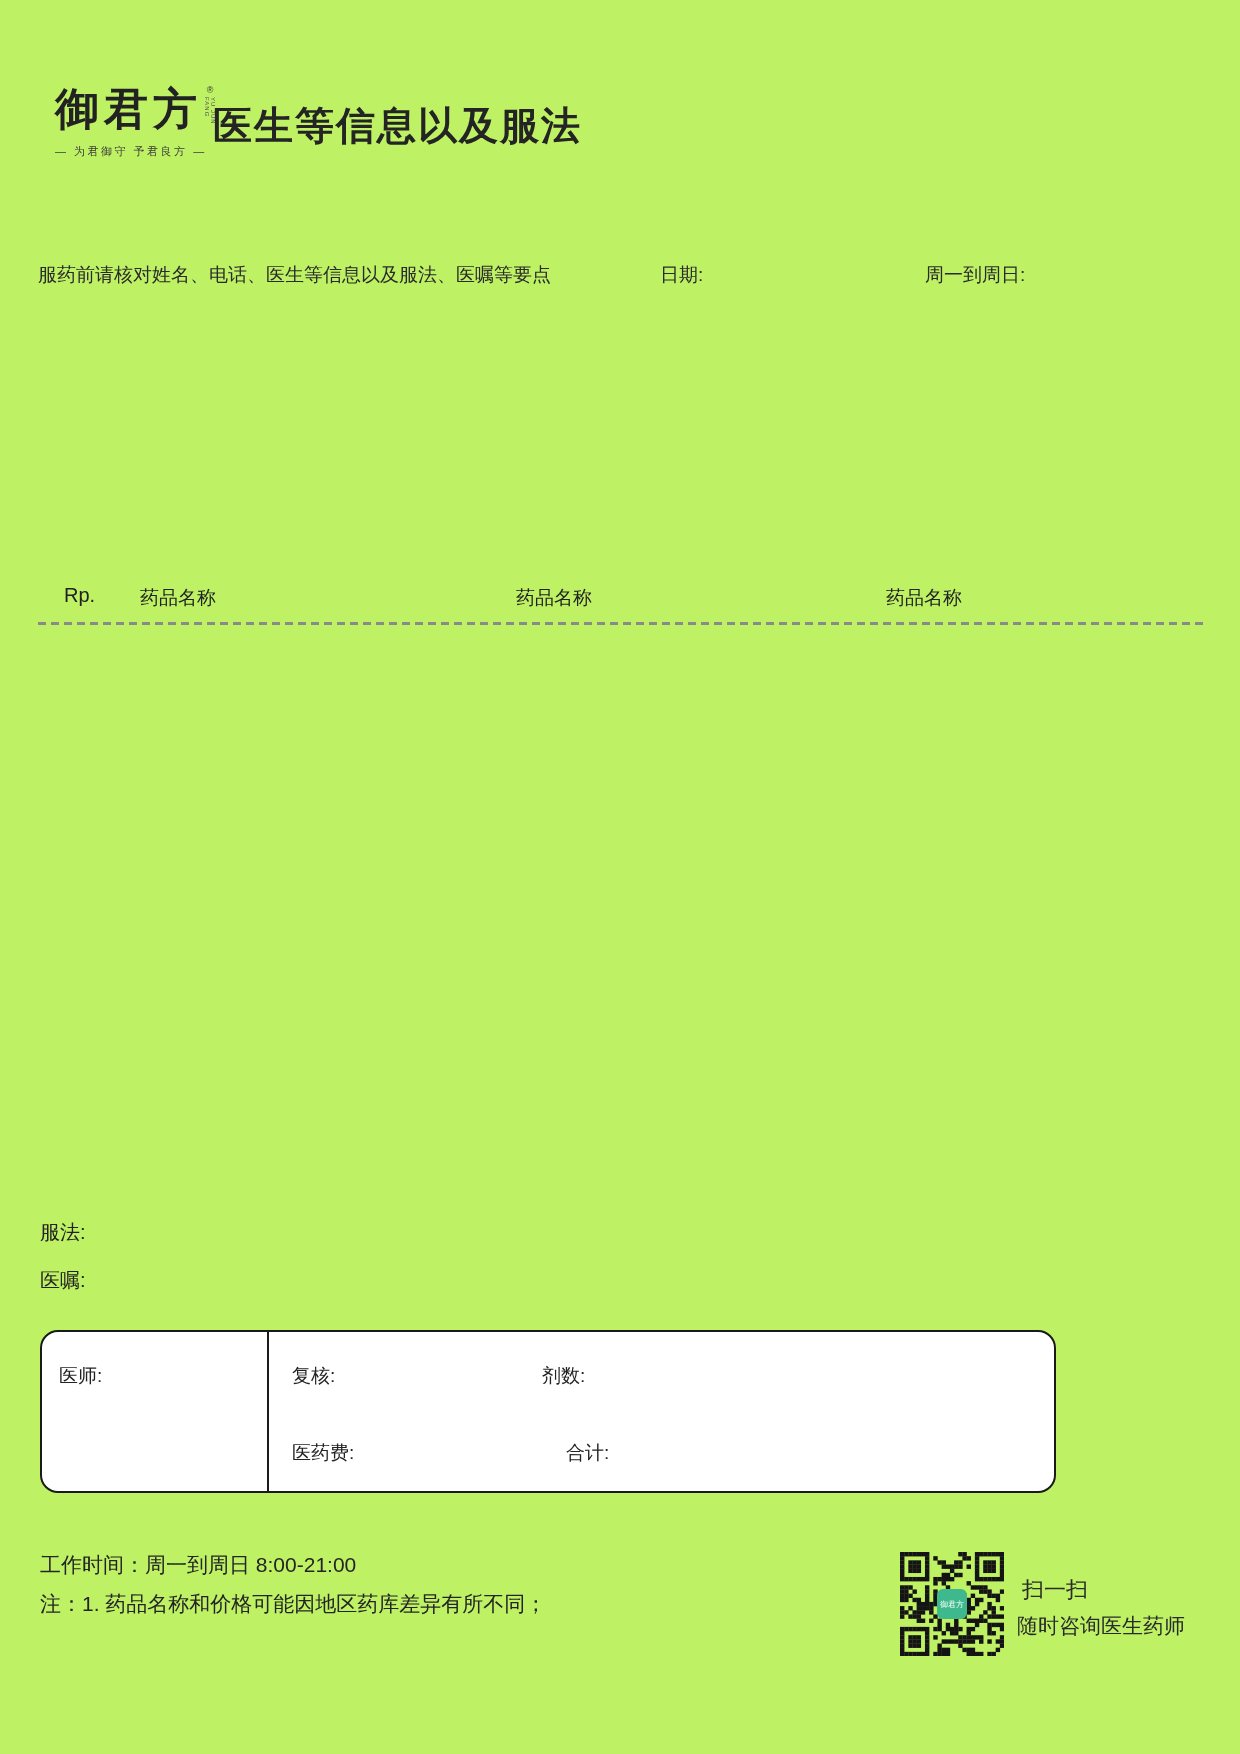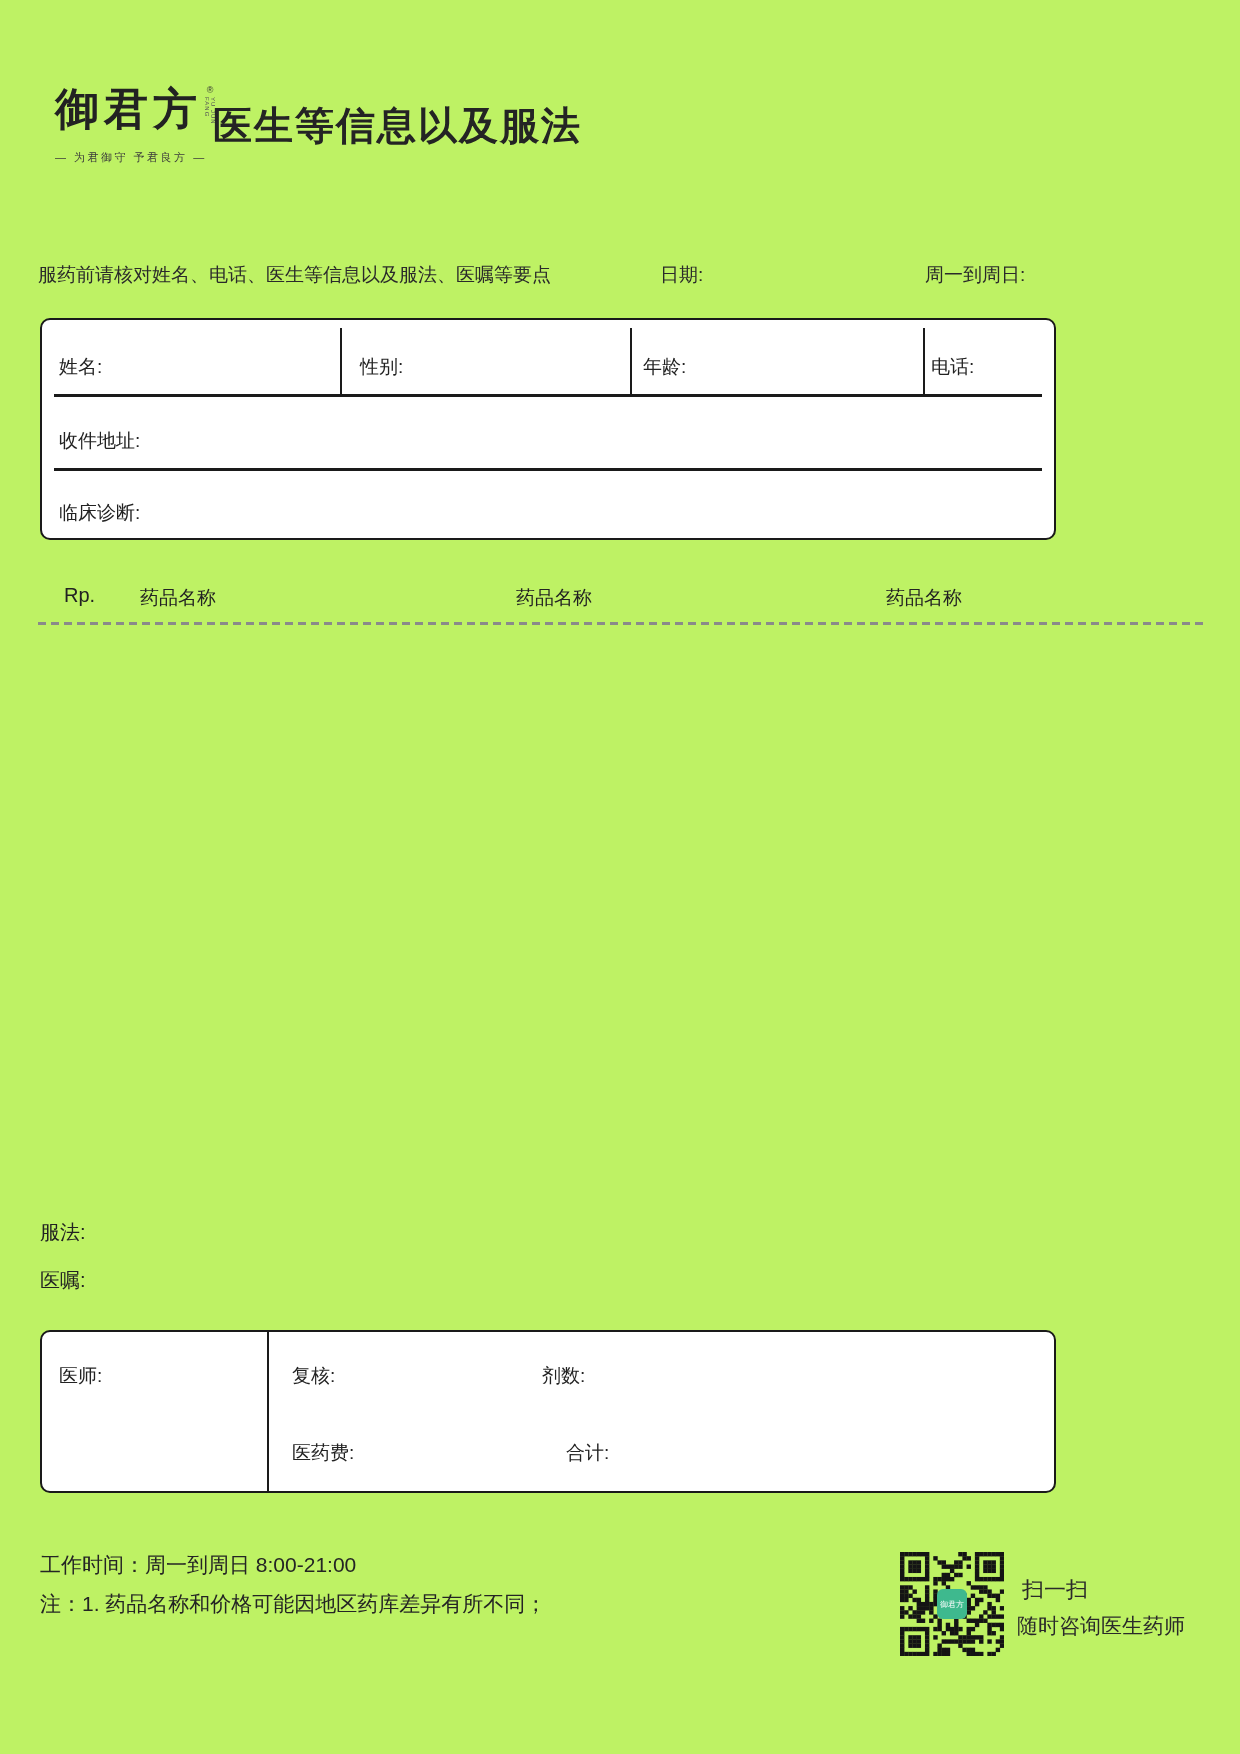--- a/index.html
+++ b/index.html
@@ -20,21 +20,21 @@
     font-size:44px; font-weight:700; letter-spacing:5px;
     color:#222; line-height:1.05; white-space:nowrap;
   }
   .logo-side { display:flex; flex-direction:column; align-items:center; margin-left:2px; height:52px; }
   .logo-reg { font-size:9px; color:#333; line-height:1; }
   .logo-vert {
     writing-mode:vertical-rl; font-size:6px; letter-spacing:1px;
     color:#555; margin-top:2px; line-height:1;
   }
   .logo-tagline {
-    margin-top:12px; font-size:11px; letter-spacing:2.5px;
+    margin-top:6px; font-size:11px; letter-spacing:2.5px;
     color:#3a3a3a; white-space:nowrap;
   }
   .hospital-name {
     position:absolute; left:213px; top:99px;
     font-size:39px; font-weight:900; letter-spacing:2px;
     color:#242424; white-space:nowrap;
   }
   
   .reminder   { position:absolute; left:38px;  top:262px; font-size:19px; color:#2a2a2a; }
   .date-label { position:absolute; left:660px; top:262px; font-size:19px; color:#2a2a2a; }
@@ -63,21 +63,21 @@
   .rp-dashed {
     position:absolute; left:38px; top:622px; width:1167px; height:3px;
     background:repeating-linear-gradient(90deg,#8a8a8a 0 8px,transparent 8px 13px);
   }
   
   .usage-label  { position:absolute; left:40px; top:1219px; font-size:20px; color:#222; }
   .advice-label { position:absolute; left:40px; top:1267px; font-size:20px; color:#222; }
   
   .sign-box {
     position:absolute; left:40px; top:1330px; width:1016px; height:163px;
-    border:2.5px solid #1a1a1a; border-radius:10px; background:#fff;
+    border:2.5px solid #1a1a1a; border-radius:18px; background:#fff;
   }
   .sb-vline { position:absolute; left:225px; top:0; bottom:0; width:2px; background:#1a1a1a; }
   .sb-label { position:absolute; font-size:19px; color:#222; white-space:nowrap; }
   .lbl-doctor { left:17px;  top:31px; }
   .lbl-review { left:250px; top:31px; }
   .lbl-doses  { left:500px; top:31px; }
   .lbl-fee    { left:250px; top:108px; }
   .lbl-total  { left:524px; top:108px; }
   
   .work-time { position:absolute; left:40px; top:1551px; font-size:21px; color:#242424; }
@@ -108,33 +108,20 @@
       </div>
     </div>
     <div class="logo-tagline">— 为君御守 予君良方 —</div>
   </div>
   <div class="hospital-name">医生等信息以及服法</div>
 
   <div class="reminder">服药前请核对姓名、电话、医生等信息以及服法、医嘱等要点</div>
   <div class="date-label">日期:</div>
   <div class="rx-label">周一到周日:</div>
 
-  <div class="patient-box">
-    <div class="pb-vline v1"></div>
-    <div class="pb-vline v2"></div>
-    <div class="pb-vline v3"></div>
-    <div class="pb-hline h1"></div>
-    <div class="pb-hline h2"></div>
-    <div class="pb-label lbl-name">姓名:</div>
-    <div class="pb-label lbl-gender">性别:</div>
-    <div class="pb-label lbl-age">年龄:</div>
-    <div class="pb-label lbl-phone">电话:</div>
-    <div class="pb-label lbl-address">收件地址:</div>
-    <div class="pb-label lbl-diag">临床诊断:</div>
-  </div>
 
   <div class="rp-label">Rp.</div>
   <div class="med-col-1">药品名称</div>
   <div class="med-col-2">药品名称</div>
   <div class="med-col-3">药品名称</div>
   <div class="rp-dashed"></div>
 
   <div class="usage-label">服法:</div>
   <div class="advice-label">医嘱:</div>
 

